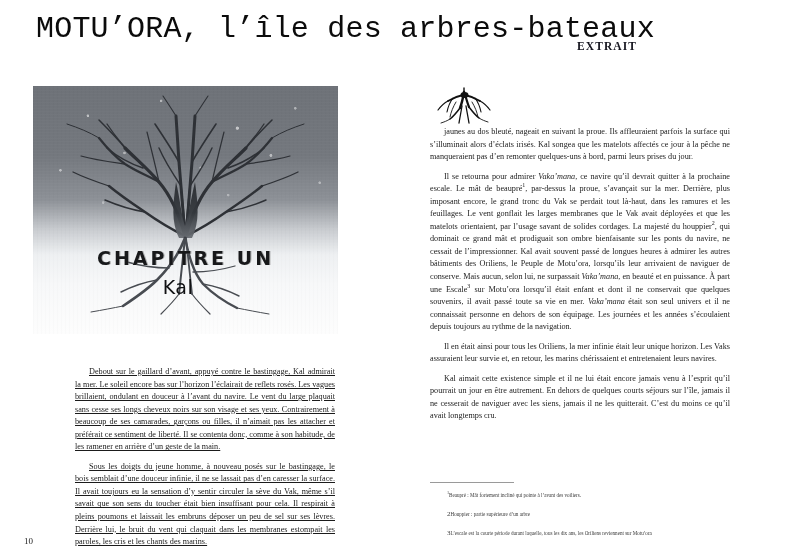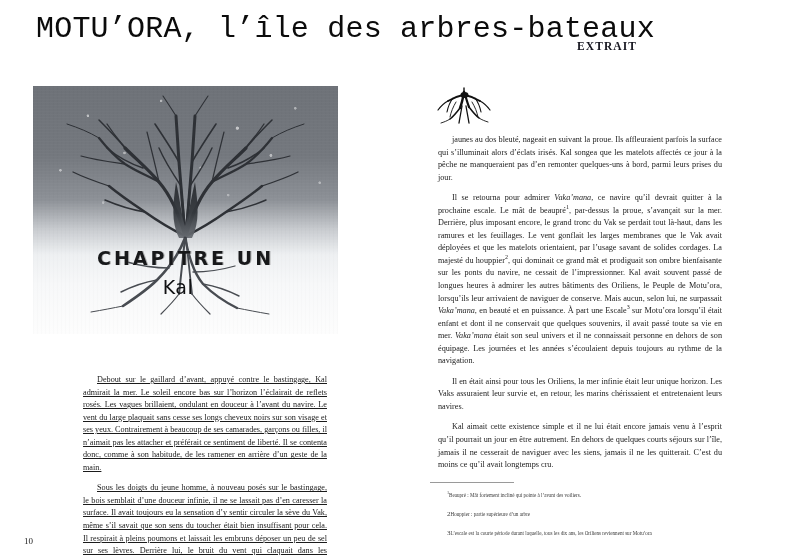--- a/index.html
+++ b/index.html
@@ -128,21 +128,21 @@
   
   .col-text {
     font-family: "Liberation Serif", "DejaVu Serif", serif;
     font-size: 8.2px;
     line-height: 12.55px;
     text-align: justify;
     color: #1b1b1b;
     -webkit-font-smoothing: antialiased;
   }
   .col-text p {
-    margin: 8px;
+    margin: 0;
     text-indent: 14px;
   }
   .col-text p + p {
     margin-top: 7px;
   }
   .col-text i {
   }
   .col-text sup {
     font-size: 6px;
     vertical-align: super;

